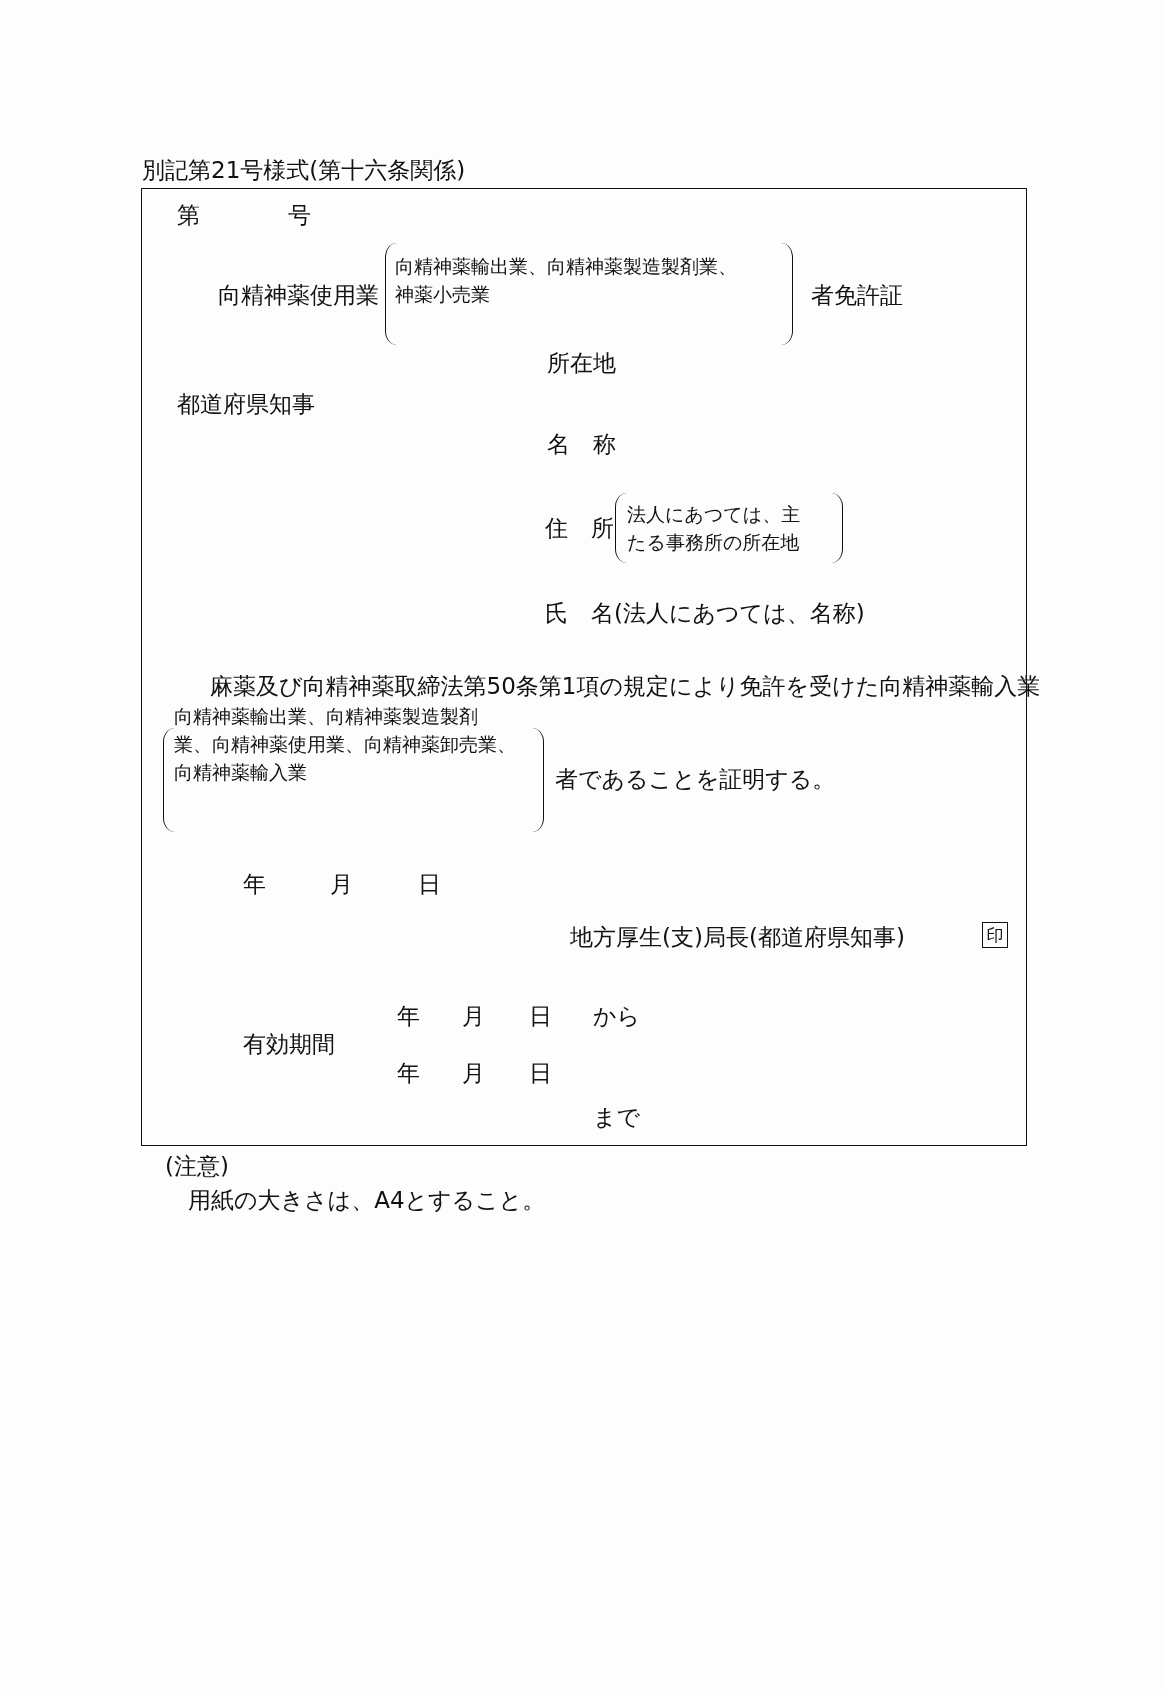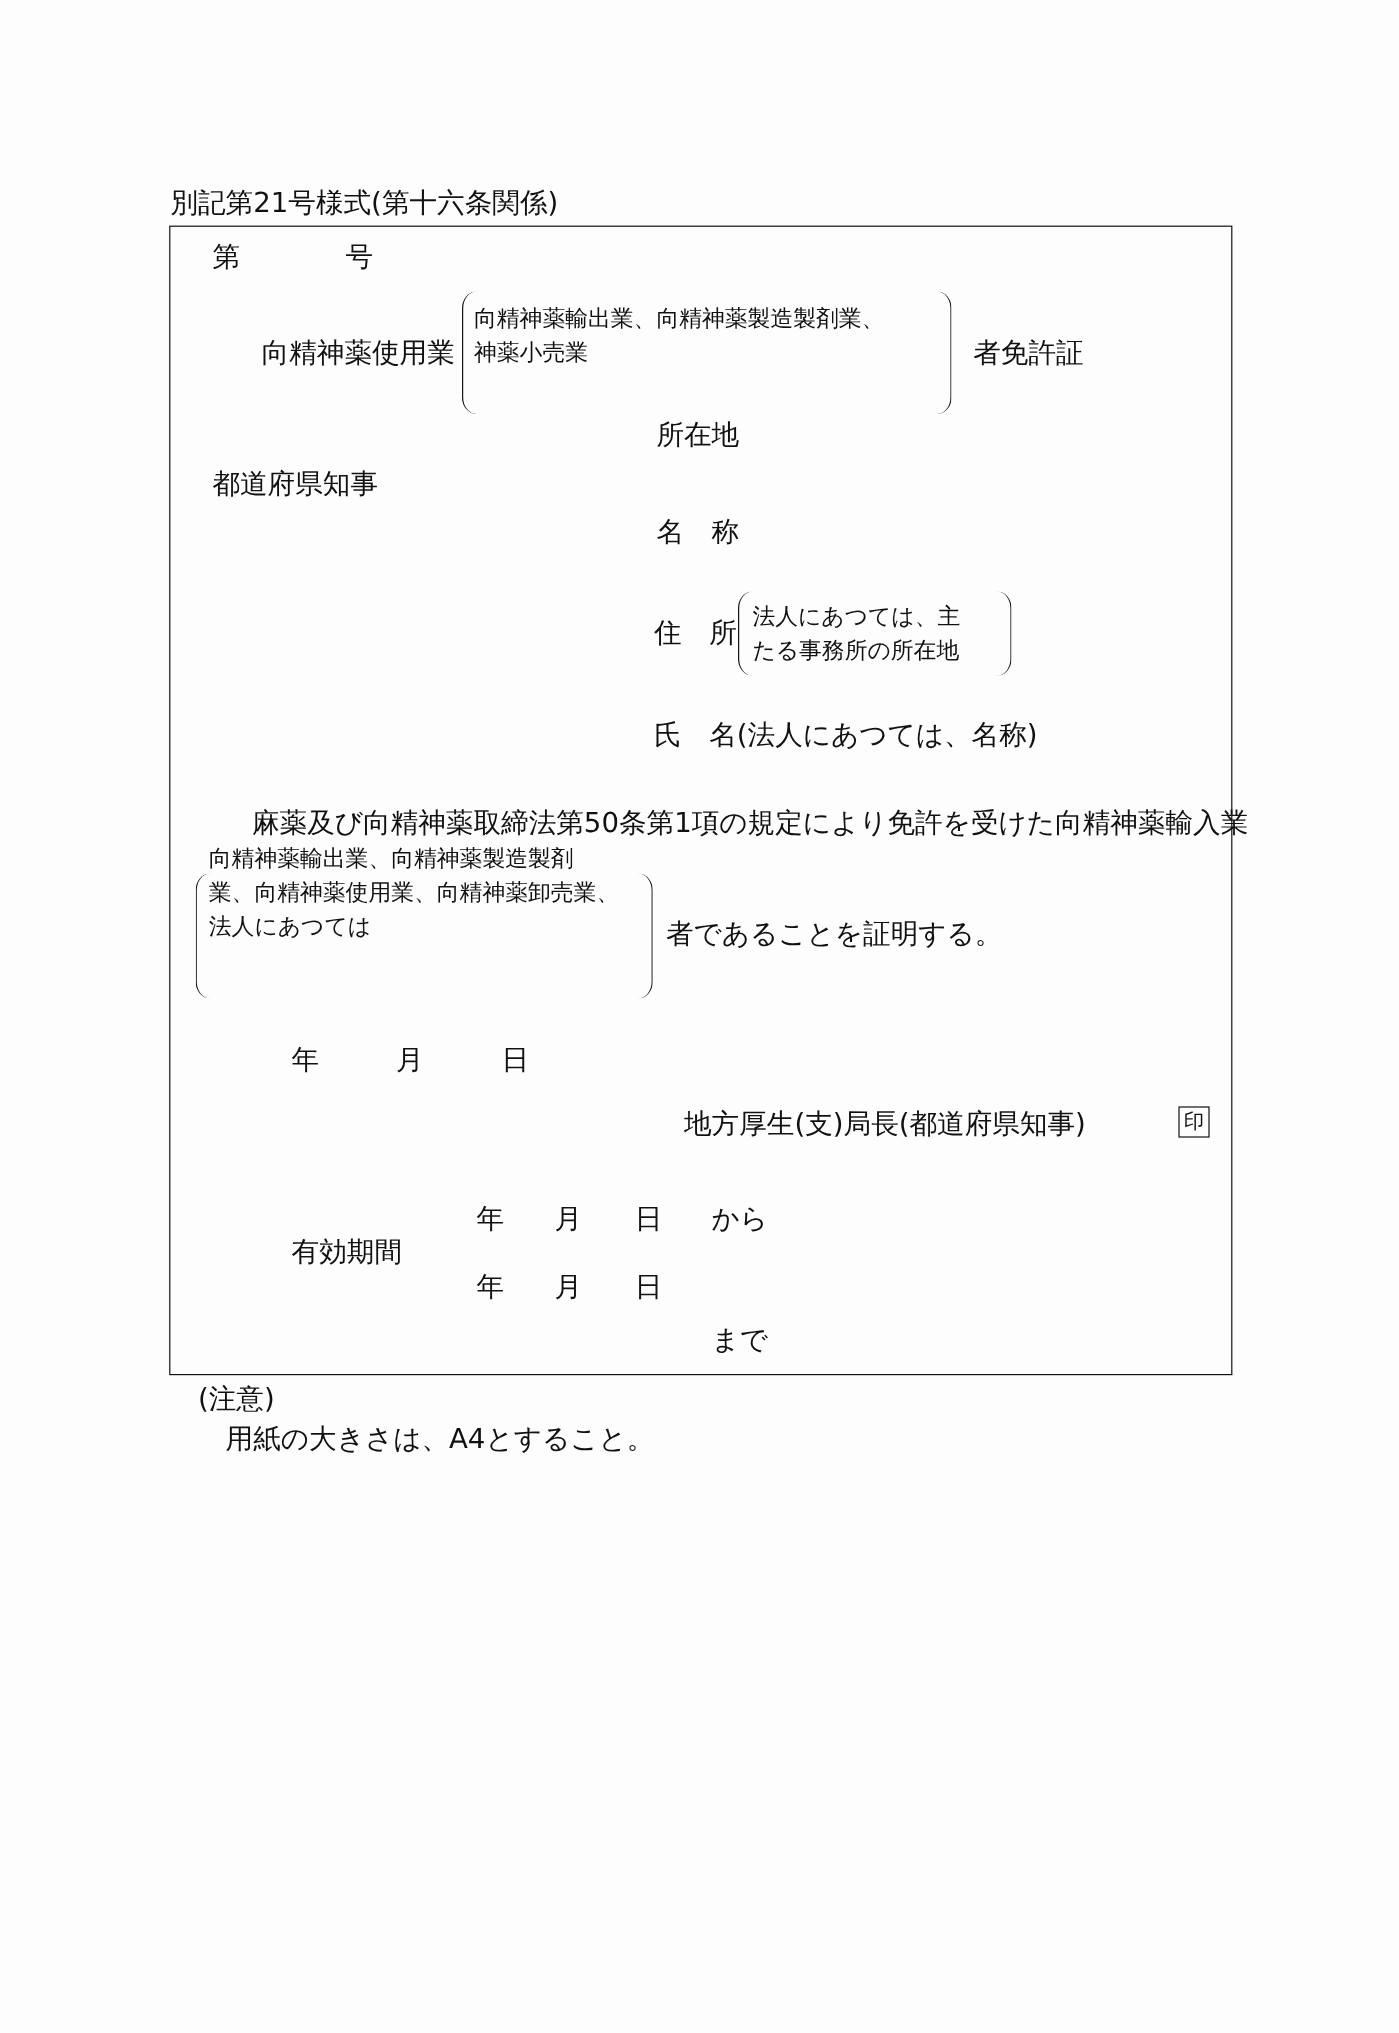--- a/index.html
+++ b/index.html
@@ -45,21 +45,21 @@
   <div>たる事務所の所在地</div>
 </div>
 <div class="t" style="left:545px;top:603px;">氏　名(法人にあつては、名称)</div>
 
 <div class="t" style="left:198px;top:676px;margin-left:12px;">麻薬及び向精神薬取締法第50条第1項の規定により免許を受けた向精神薬輸入業</div>
 <div class="brk-l" style="left:163px;top:728px;width:12px;height:104px;"></div>
 <div class="brk-r" style="left:531px;top:728px;width:12px;height:104px;"></div>
 <div class="ml" style="left:174px;top:702px;">
   <div>向精神薬輸出業、向精神薬製造製剤</div>
   <div>業、向精神薬使用業、向精神薬卸売業、</div>
-  <div>法人にあつては</div>
+  <div>向精神薬輸入業</div>
 </div>
 <div class="t" style="left:555px;top:769px;">者であることを証明する。</div>
 
 <div class="t" style="left:243px;top:874px;">年</div>
 <div class="t" style="left:330px;top:874px;">月</div>
 <div class="t" style="left:418px;top:874px;">日</div>
 
 <div class="t" style="left:570px;top:927px;">地方厚生(支)局長(都道府県知事)</div>
 <div class="seal">印</div>
 

